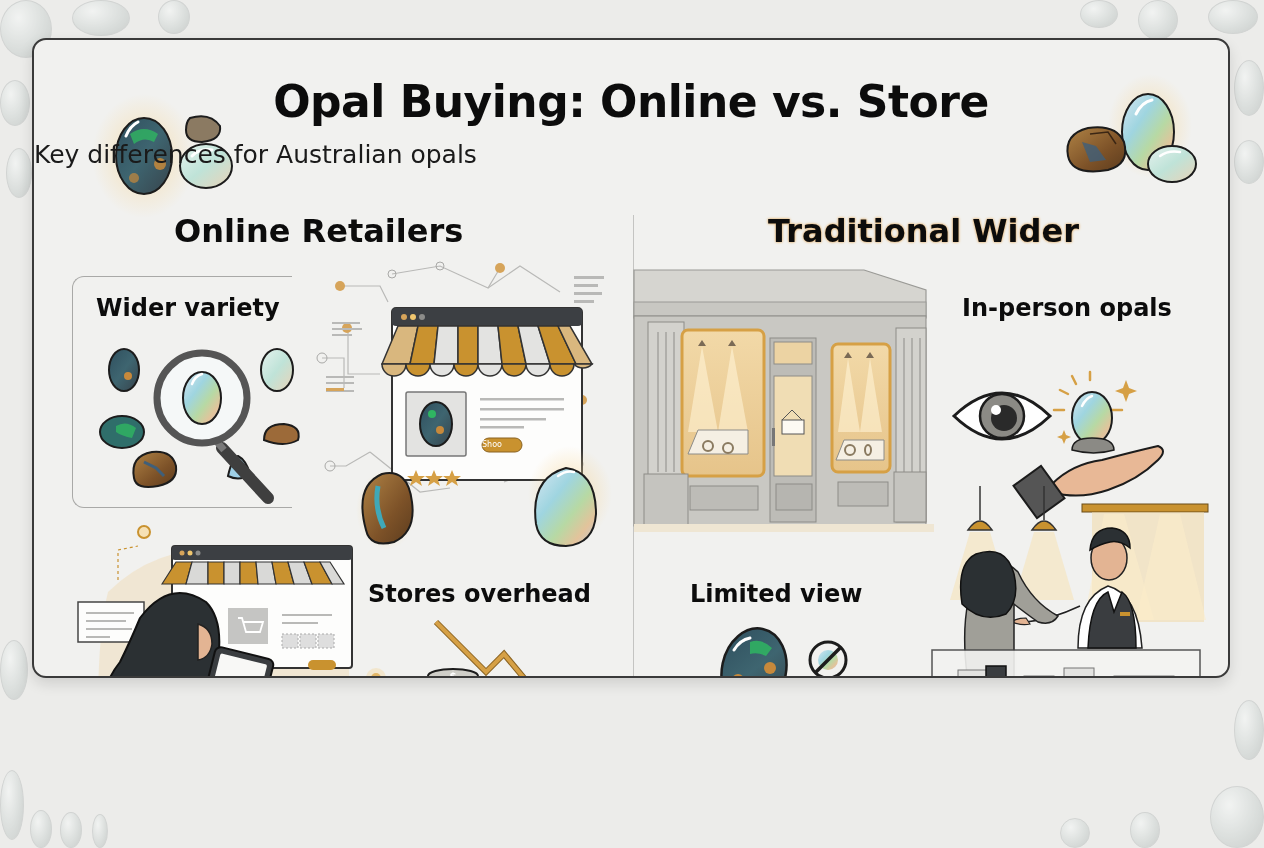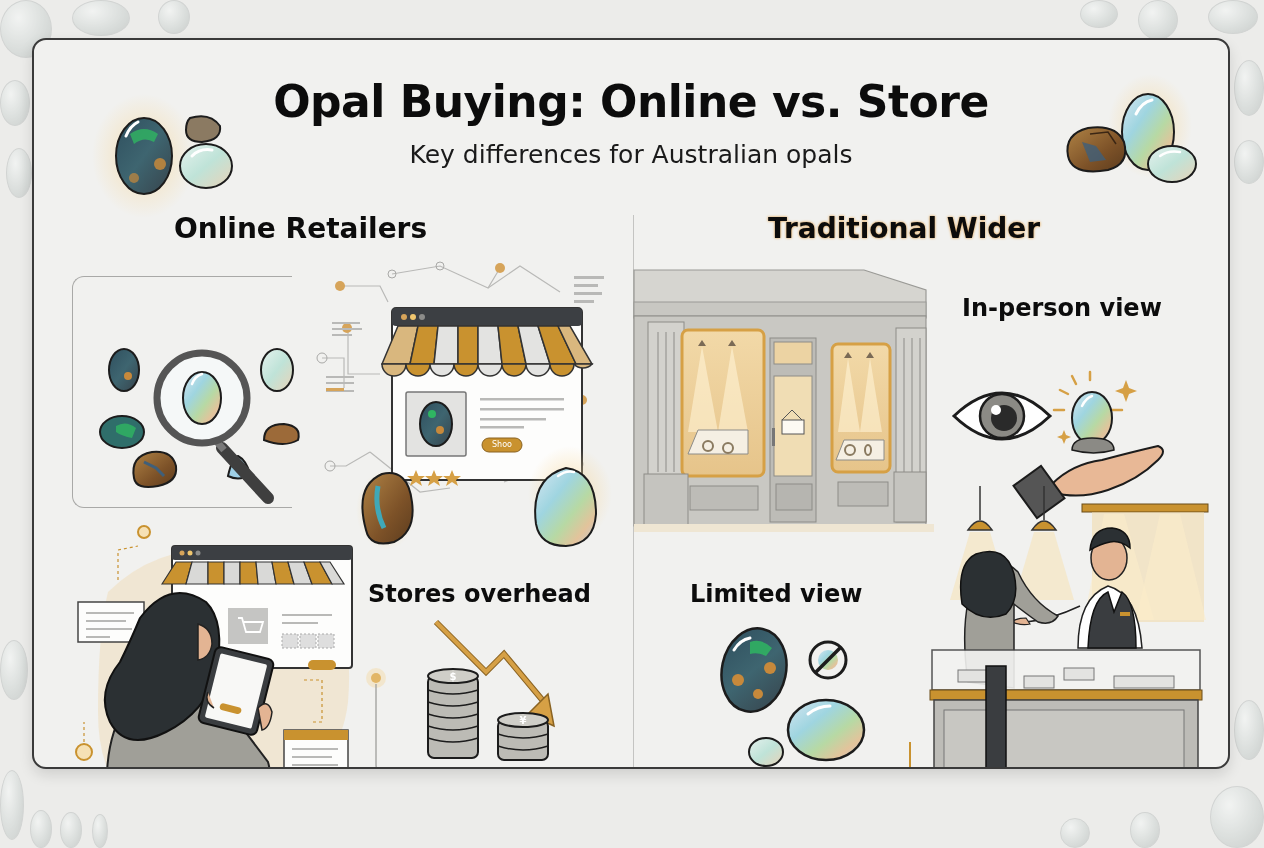--- a/index.html
+++ b/index.html
@@ -12,48 +12,48 @@
   .bg-opal {
     position: absolute;
     border-radius: 50%;
     background: radial-gradient(ellipse at 35% 30%, #f4f6f5 0%, #d6dbd9 55%, #bfc4c2 100%);
     border: 1.5px solid #c9cccb;
     opacity: 0.75;
   }
   .card {
     position: absolute;
     left: 32px; top: 38px;
-    width: 1198px; height: 731px;
+    width: 1198px; height: 640px;
     background: #f1f1ef;
     border: 2px solid #3a3a3a;
     border-radius: 14px;
     box-shadow: 0 6px 14px rgba(0,0,0,0.12);
     overflow: hidden;
   }
   .title {
     position: absolute; left: 0; right: 0; top: 36px;
     text-align: center;
     font-family: "DejaVu Sans", sans-serif;
     font-weight: bold;
     font-size: 44px;
     color: #0c0c0c;
     letter-spacing: -0.5px;
   }
   .subtitle {
     position: absolute; left: 0; right: 0; top: 100px;
-    text-align: center;
+    text-align: left;
     font-family: "DejaVu Sans", sans-serif;
     font-size: 25px;
     color: #1a1a1a;
   }
   .col-heading {
     position: absolute; top: 172px;
     font-family: "DejaVu Sans", sans-serif;
     font-weight: bold;
-    font-size: 28px;
+    font-size: 32px;
     color: #0c0c0c;
   }
   .col-heading.right { text-shadow: 0 0 2px #e7b777, 0 0 3px #e7b777; }
   .divider {
     position: absolute; left: 599px; top: 175px;
     width: 1px; height: 565px;
     background: #c4c4c2;
   }
   .feature-label {
     position: absolute;
@@ -155,20 +155,21 @@
 
   <div class="title">Opal Buying: Online vs. Store</div>
   <div class="subtitle">Key differences for Australian opals</div>
 
   <div class="col-heading" style="left:140px;">Online Retailers</div>
   <div class="col-heading right" style="left:734px;">Traditional Wider</div>
 
   <div class="divider"></div>
 
   <div class="panel-box" style="left:38px;top:236px;width:220px;height:232px;"></div>
+  <div class="feature-label" style="left:62px;top:254px;">Wider variety</div>
   <svg style="left:70px;top:300px;" width="190" height="150">
     <ellipse cx="20" cy="30" rx="15" ry="21" fill="url(#darkopal)" stroke="#1c1c1c" stroke-width="2"></ellipse>
     <circle cx="24" cy="36" r="4" fill="#c7893b"></circle>
     <ellipse cx="18" cy="92" rx="22" ry="16" fill="#2f6e6a" stroke="#1c1c1c" stroke-width="2"></ellipse>
     <path d="M12 86 q10-6 20 2 l-4 10 q-10-2-16-6z" fill="#2fb562" opacity="0.8"></path>
     <path d="M30 138 q-4-22 18-26 q20-2 24 14 q2 16-18 20 q-22 4-24-8z" fill="url(#boulder)" stroke="#1c1c1c" stroke-width="2"></path>
     <path d="M40 122 l12 6 l8 8" stroke="#3f5f7a" stroke-width="3" fill="none"></path>
     <path d="M124 136 q4-18 10-20 q8 4 12 18 q-10 8-22 2z" fill="#9fd0e6" stroke="#1c1c1c" stroke-width="2"></path>
     <ellipse cx="173" cy="30" rx="16" ry="21" fill="url(#lightopal)" stroke="#1c1c1c" stroke-width="2"></ellipse>
     <path d="M160 100 q0-16 20-16 q18 2 14 16 q-14 8-34 0z" fill="#9c6a39" stroke="#1c1c1c" stroke-width="2"></path>
@@ -257,21 +258,21 @@
       <polygon points="114,208 116.5,214 123,214 118,218 120,224 114,220 108,224 110,218 105,214 111.5,214"></polygon>
       <polygon points="132,208 134.5,214 141,214 136,218 138,224 132,220 126,224 128,218 123,214 129.5,214"></polygon>
     </g>
     <ellipse cx="66" cy="248" rx="30" ry="40" fill="url(#glow)"></ellipse>
     <path d="M46 268 q-12-44 16-56 q26-6 30 28 q4 30-18 40 q-24 6-28-12z" fill="url(#boulder)" stroke="#1c1c1c" stroke-width="2"></path>
     <path d="M58 224 q-4 22 6 42" stroke="#3fa8b8" stroke-width="5" fill="none"></path>
     <ellipse cx="250" cy="232" rx="42" ry="48" fill="url(#glow)"></ellipse>
     <path d="M216 262 q-6-46 30-56 q30 4 30 46 q-2 30-30 32 q-26 0-30-22z" fill="url(#prismopal)" stroke="#1c1c1c" stroke-width="2"></path>
     <path d="M238 214 q8-6 16-4" stroke="#fff" stroke-width="2.5" fill="none" stroke-linecap="round"></path>
   </svg>
-  <div style="position:absolute;left:448px;top:398px;width:40px;height:14px;font-size:8px;color:#fff;text-align:center;line-height:14px;font-family:'DejaVu Sans',sans-serif;">
+  <div style="position:absolute;left:448px;top:398px;width:40px;height:14px;font-size:8px;color:#fff;line-height:14px;font-family:'DejaVu Sans',sans-serif;">
     <span>Shoo</span>
   </div>
 
   <svg style="left:14px;top:482px;" width="310" height="286">
     <path d="M60 70 q60-60 170-40 q80 30 70 150 q-10 90-120 100 h-90 q-40-20-40-90 q0-80 10-120z" fill="#f0e4cc" opacity="0.8"></path>
     <polyline points="70,58 70,28 90,24" stroke="#c9922f" stroke-width="1.2" stroke-dasharray="3,3" fill="none"></polyline>
     <circle cx="96" cy="10" r="6" fill="#f6e1b5" stroke="#c9922f" stroke-width="2"></circle>
     <circle cx="36" cy="230" r="8" fill="#f6e1b5" stroke="#c9922f" stroke-width="2"></circle>
     <polyline points="36,220 36,200" stroke="#c9922f" stroke-width="1.2" stroke-dasharray="3,3"></polyline>
     <rect x="124" y="24" width="180" height="122" rx="3" fill="#fdfdfc" stroke="#333" stroke-width="2"></rect>
@@ -402,21 +403,21 @@
     <path d="M204 198 l8-20 h40 v20z" fill="#f5efe3" stroke="#8d8c88"></path>
     <circle cx="218" cy="188" r="5" fill="none" stroke="#8a7a60" stroke-width="2"></circle>
     <ellipse cx="236" cy="188" rx="3" ry="5" fill="none" stroke="#8a7a60" stroke-width="2"></ellipse>
     <rect x="58" y="224" width="68" height="24" fill="#bdbcb7" stroke="#8d8c88"></rect>
     <rect x="206" y="220" width="50" height="24" fill="#bdbcb7" stroke="#8d8c88"></rect>
     <rect x="12" y="212" width="44" height="52" fill="#c5c4bf" stroke="#8d8c88"></rect>
     <rect x="262" y="210" width="32" height="50" fill="#c5c4bf" stroke="#8d8c88"></rect>
     <rect x="2" y="262" width="300" height="8" fill="#efe6d3"></rect>
   </svg>
 
-  <div class="feature-label" style="left:928px;top:254px;">In-person view</div>
+  <div class="feature-label" style="left:928px;top:254px;">In-person opals</div>
   <svg style="left:914px;top:332px;" width="230" height="160">
     <path d="M6 44 q48-46 96 0 q-48 46-96 0z" fill="#fff" stroke="#1c1c1c" stroke-width="3"></path>
     <circle cx="54" cy="44" r="22" fill="#8b8a85" stroke="#1c1c1c" stroke-width="2.5"></circle>
     <circle cx="56" cy="46" r="13" fill="#2a2a2a"></circle>
     <circle cx="48" cy="38" r="5" fill="#fff"></circle>
     <g stroke="#d6a045" stroke-width="2.5" stroke-linecap="round">
       <line x1="142" y1="0" x2="142" y2="8"></line>
       <line x1="124" y1="4" x2="128" y2="12"></line>
       <line x1="112" y1="18" x2="120" y2="22"></line>
       <line x1="106" y1="38" x2="116" y2="38"></line>

